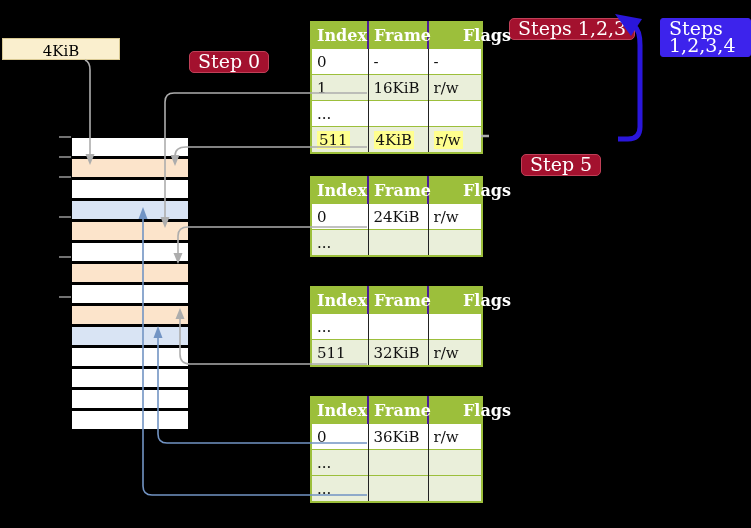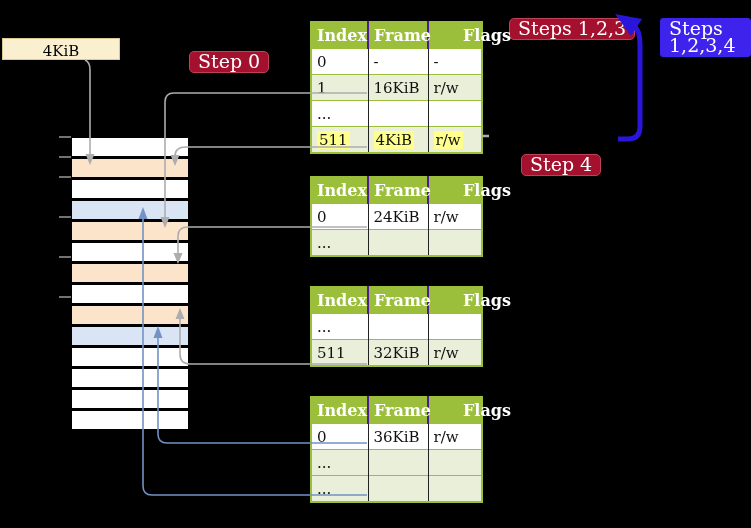--- a/index.html
+++ b/index.html
@@ -37,21 +37,21 @@
 </head>
 <body>
 
 <div class="canvas">
 
   <div class="framelabel">4KiB</div>
 
   <div class="tag red" style="left:189px;top:51px;">Step 0</div>
   <div class="tag red" style="left:509px;top:18px;">Steps 1,2,3</div>
   <div class="tag blue" style="left:648px;top:18px;margin-left:12px;">Steps 1,2,3,4</div>
-  <div class="tag red" style="left:521px;top:154px;">Step 4</div>
+  <div class="tag red" style="left:521px;top:154px;">Step 5</div>
 
   <div class="memcol">
       <div class="mrow white"></div>
       <div class="mrow peach"></div>
       <div class="mrow white"></div>
       <div class="mrow blue"></div>
       <div class="mrow peach"></div>
       <div class="mrow white"></div>
       <div class="mrow peach"></div>
       <div class="mrow white"></div>

